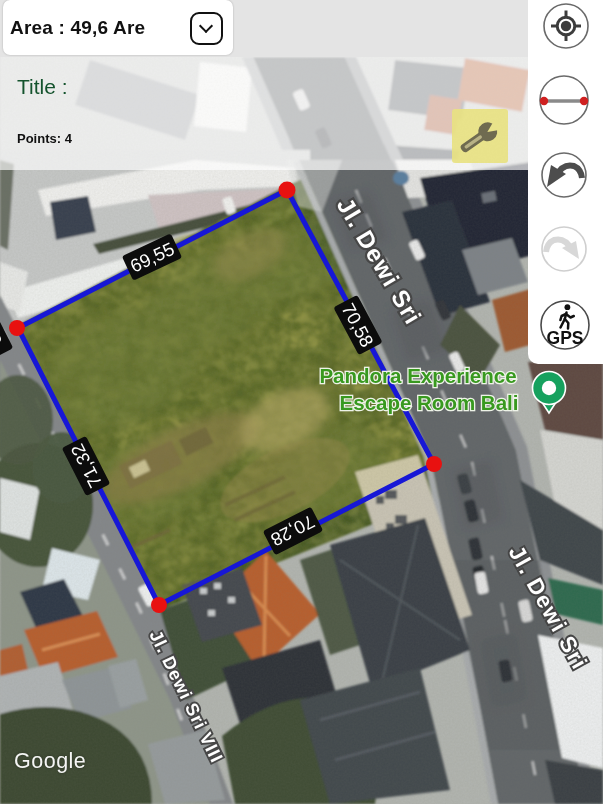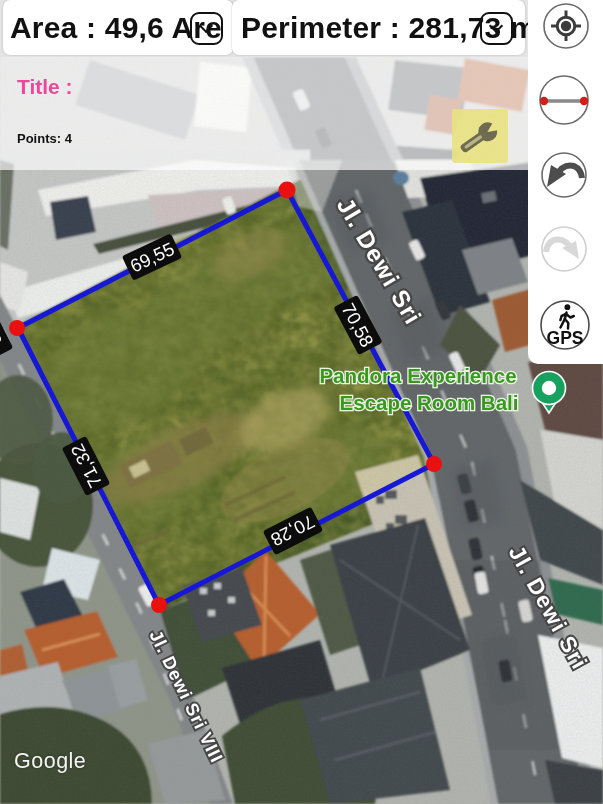--- a/index.html
+++ b/index.html
@@ -1,25 +1,25 @@
 <!DOCTYPE html>
 <html><head>
 <meta charset="utf-8">
 <style>
   html,body{margin:0;padding:0;background:#fff}
   #app{position:relative;width:603px;height:804px;overflow:hidden;font-family:"Liberation Sans",sans-serif}
   #map{position:absolute;left:0;top:0}
   .panel{position:absolute;background:#fff}
   #topbar{left:0;top:0;width:528px;height:57px;background:#e4e4e4}
   .vbox{position:absolute;top:0;height:55px;background:#fff;border-radius:7px;box-shadow:0 0 2px rgba(0,0,0,.25);display:flex;align-items:center}
-  .vbox .txt{font-weight:bold;font-size:30px;letter-spacing:0.2px;color:#111;white-space:nowrap}
+  .vbox .txt{font-weight:bold;font-size:19px;letter-spacing:0.2px;color:#111;white-space:nowrap}
   .chev{width:29px;height:29px;border:2.4px solid #111;border-radius:9px;position:absolute;top:12px}
   .chev:after{content:"";position:absolute;left:8.5px;top:7px;width:8px;height:8px;border-right:2.4px solid #111;border-bottom:2.4px solid #111;transform:rotate(45deg)}
   #overlaypanel{left:0;top:57px;width:528px;height:113px;background:rgba(255,255,255,.65)}
-  #titletxt{position:absolute;left:17px;top:75px;font-weight:bold;font-size:21px;color:#ec4899}
+  #titletxt{position:absolute;left:17px;top:75px;font-weight:normal;font-size:21px;color:#14532d}
   #pointstxt{position:absolute;left:17px;top:131px;font-weight:bold;font-size:13px;color:#111}
   #wrenchbtn{position:absolute;left:452px;top:109px;width:56px;height:54px;background:rgba(232,226,130,.92);border-radius:3px}
   #sidebar{left:528px;top:0;width:75px;height:364px;background:#fff;border-radius:0 0 0 10px}
 </style>
 </head>
 <body>
 <div id="app">
 
 <svg id="map" width="603" height="804" viewBox="0 0 603 804">
 <defs>
@@ -362,24 +362,20 @@
 </svg>
 </div>
 
 <div id="topbar" class="panel"></div>
 
 <div class="vbox" style="left:3px;width:223px;padding-left:7px">
   <span class="txt">Area&nbsp;: 49,6 Are</span>
   <span class="chev" style="left:187px"></span>
 </div>
 
-<div class="vbox" style="left:232px;width:284px;padding-left:9px">
-  <span class="txt">Perimeter&nbsp;: 281,73 m</span>
-  <span class="chev" style="left:248px"></span>
-</div>
 
 <div id="sidebar" class="panel"></div>
 <svg width="75" height="364" viewBox="0 0 75 364" style="position:absolute;left:528px;top:0">
 
 <g>
 <circle cx="38" cy="26" r="22" fill="#fff" stroke="#6a6a6a" stroke-width="1.6"></circle>
 <circle cx="38" cy="26" r="8.8" fill="none" stroke="#3c3c3c" stroke-width="3"></circle>
 <circle cx="38" cy="26" r="5.2" fill="#3c3c3c"></circle>
 <g stroke="#3c3c3c" stroke-width="3">
 <line x1="38" y1="10.5" x2="38" y2="17"></line>

